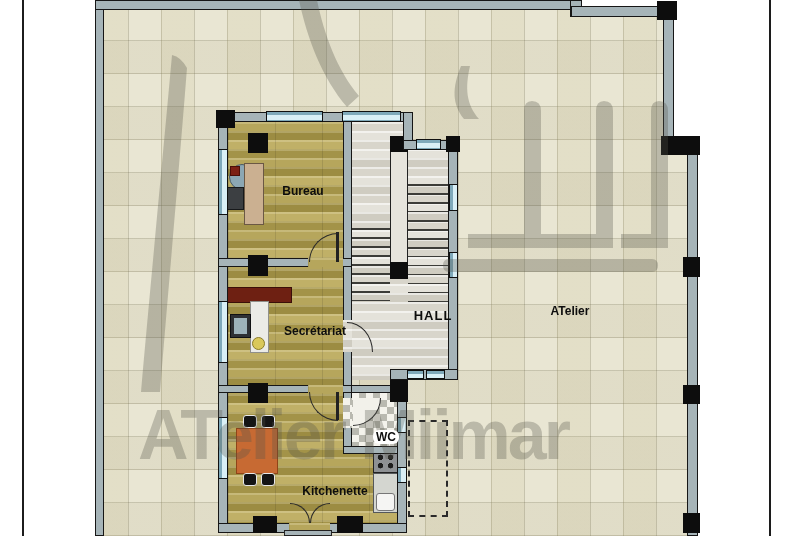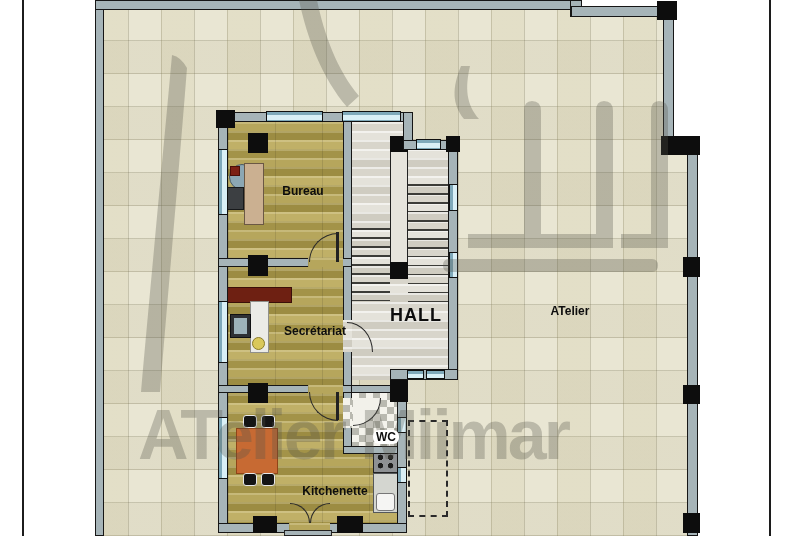--- a/index.html
+++ b/index.html
@@ -158,20 +158,20 @@
       <path d="M524 111 Q524 101 532 101 Q541 101 541 111 L541 248 L468 248 L468 234 L524 234 Z"></path>
       <path d="M596 111 Q596 101 604 101 Q613 101 613 111 L613 248 L537 248 L537 234 L596 234 Z"></path>
       <path d="M651 111 Q651 101 659 101 Q668 101 668 111 L668 248 L621 248 L621 234 L651 234 Z"></path>
       <path d="M449 259 H652 Q658 259 658 265.5 Q658 272 652 272 H449 Q443 272 443 265.5 Q443 259 449 259 Z"></path>
     </g>
   </svg>
   <div class="wm" style="left:138px;top:400px;font-size:70px;line-height:1;letter-spacing:-3px;">ATelier Miimar</div>
 
   <div class="lbl" style="left:296px;top:191px;">Bureau</div>
   <div class="lbl" style="left:308px;top:331px;">Secrétariat</div>
-  <div class="lbl" style="left:409px;top:315px;font-size:18px;letter-spacing:1px;">HALL</div>
+  <div class="lbl" style="left:426px;top:315px;font-size:13px;letter-spacing:1px;">HALL</div>
   <div class="lbl" style="left:563px;top:311px;">ATelier</div>
   <div class="lbl" style="left:386px;top:437px;background:#ffffff;padding:0 3px;border-radius:6px;">WC</div>
   <div class="lbl" style="left:328px;top:491px;">Kitchenette</div>
 
   <div class="abs vline" style="left:22px;top:0;width:2px;height:536px;"></div>
   <div class="abs vline" style="left:769px;top:0;width:2px;height:536px;"></div>
 </div>
 
 </body></html>

